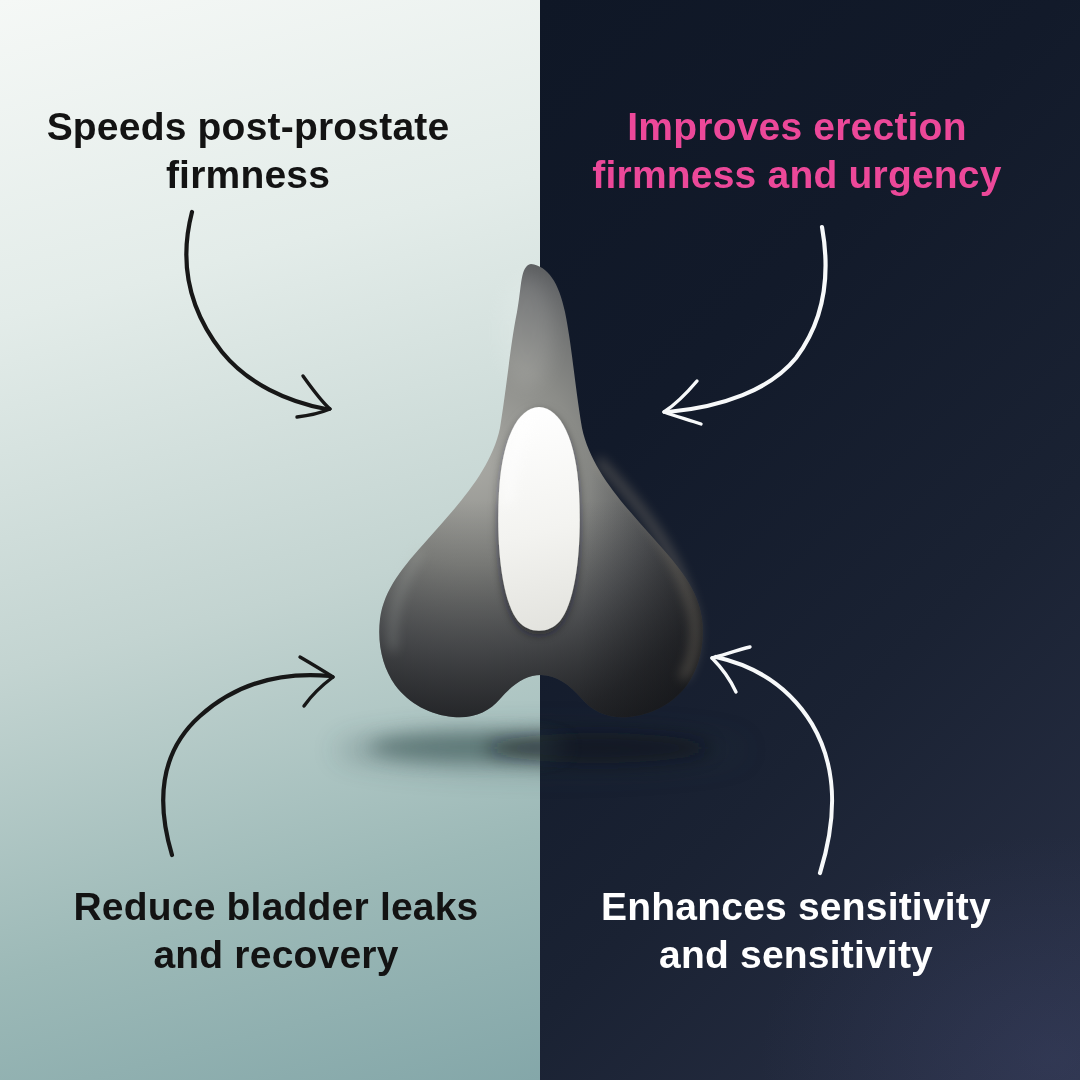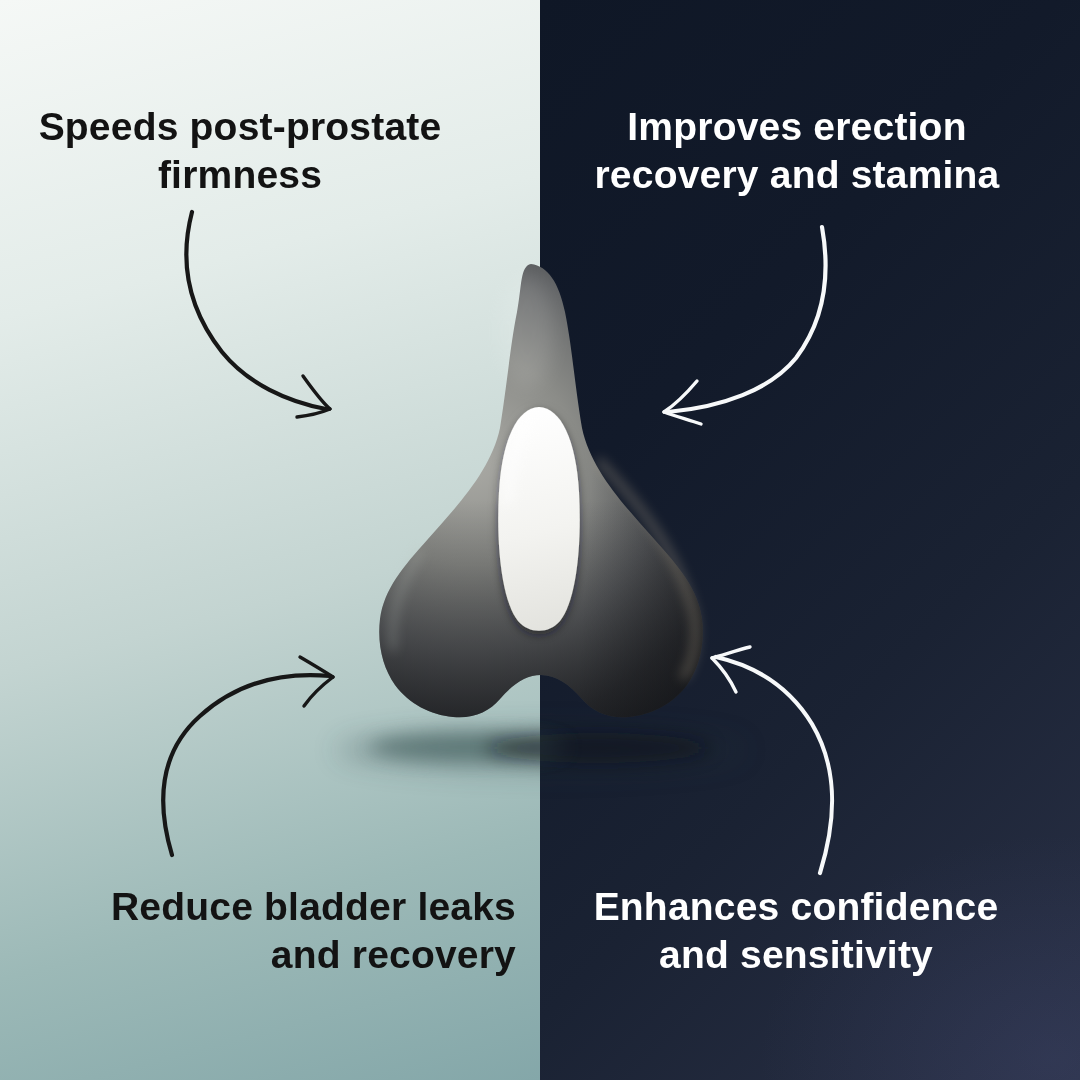--- a/index.html
+++ b/index.html
@@ -18,23 +18,23 @@
   .bg-right::after{
     content:"";position:absolute;inset:0;
     background:radial-gradient(420px 320px at 95% 98%, rgba(82,88,138,0.20), rgba(82,88,138,0) 70%);
   }
   .art{position:absolute;left:0;top:0;width:1080px;height:1080px;}
   .label{
     position:absolute;text-align:center;font-weight:700;
     font-size:39px;line-height:48px;letter-spacing:.2px;
   }
   .label span{display:block;}
-  .label.tl{left:0;   top:103px;width:480px;color:#131313;}
-  .label.tr{left:557px;top:103px;width:480px;color:#ffffff;}
-  .label.bl{left:36px; top:883px;width:480px;color:#131313;text-align:right;}
+  .label.tl{left:8px;   top:103px;width:480px;color:#131313;}
+  .label.tr{left:557px;top:103px;width:480px;color:#ec4899;}
+  .label.bl{left:36px; top:883px;width:480px;color:#131313;}
   .label.br{left:556px;top:883px;width:480px;color:#ffffff;}
 </style>
 </head>
 <body>
 
 <div class="canvas">
 
   <div class="bg-left"></div>
   <div class="bg-right"></div>
 
@@ -172,26 +172,26 @@
     </g>
   </svg>
 
   <div class="label tl">
     <span>Speeds post-prostate</span>
     <span>firmness</span>
   </div>
 
   <div class="label tr">
     <span>Improves erection</span>
-    <span>recovery and stamina</span>
+    <span>firmness and urgency</span>
   </div>
 
   <div class="label bl">
     <span>Reduce bladder leaks</span>
     <span>and recovery</span>
   </div>
 
   <div class="label br">
-    <span>Enhances confidence</span>
+    <span>Enhances sensitivity</span>
     <span>and sensitivity</span>
   </div>
 
 </div>
 
 </body></html>

